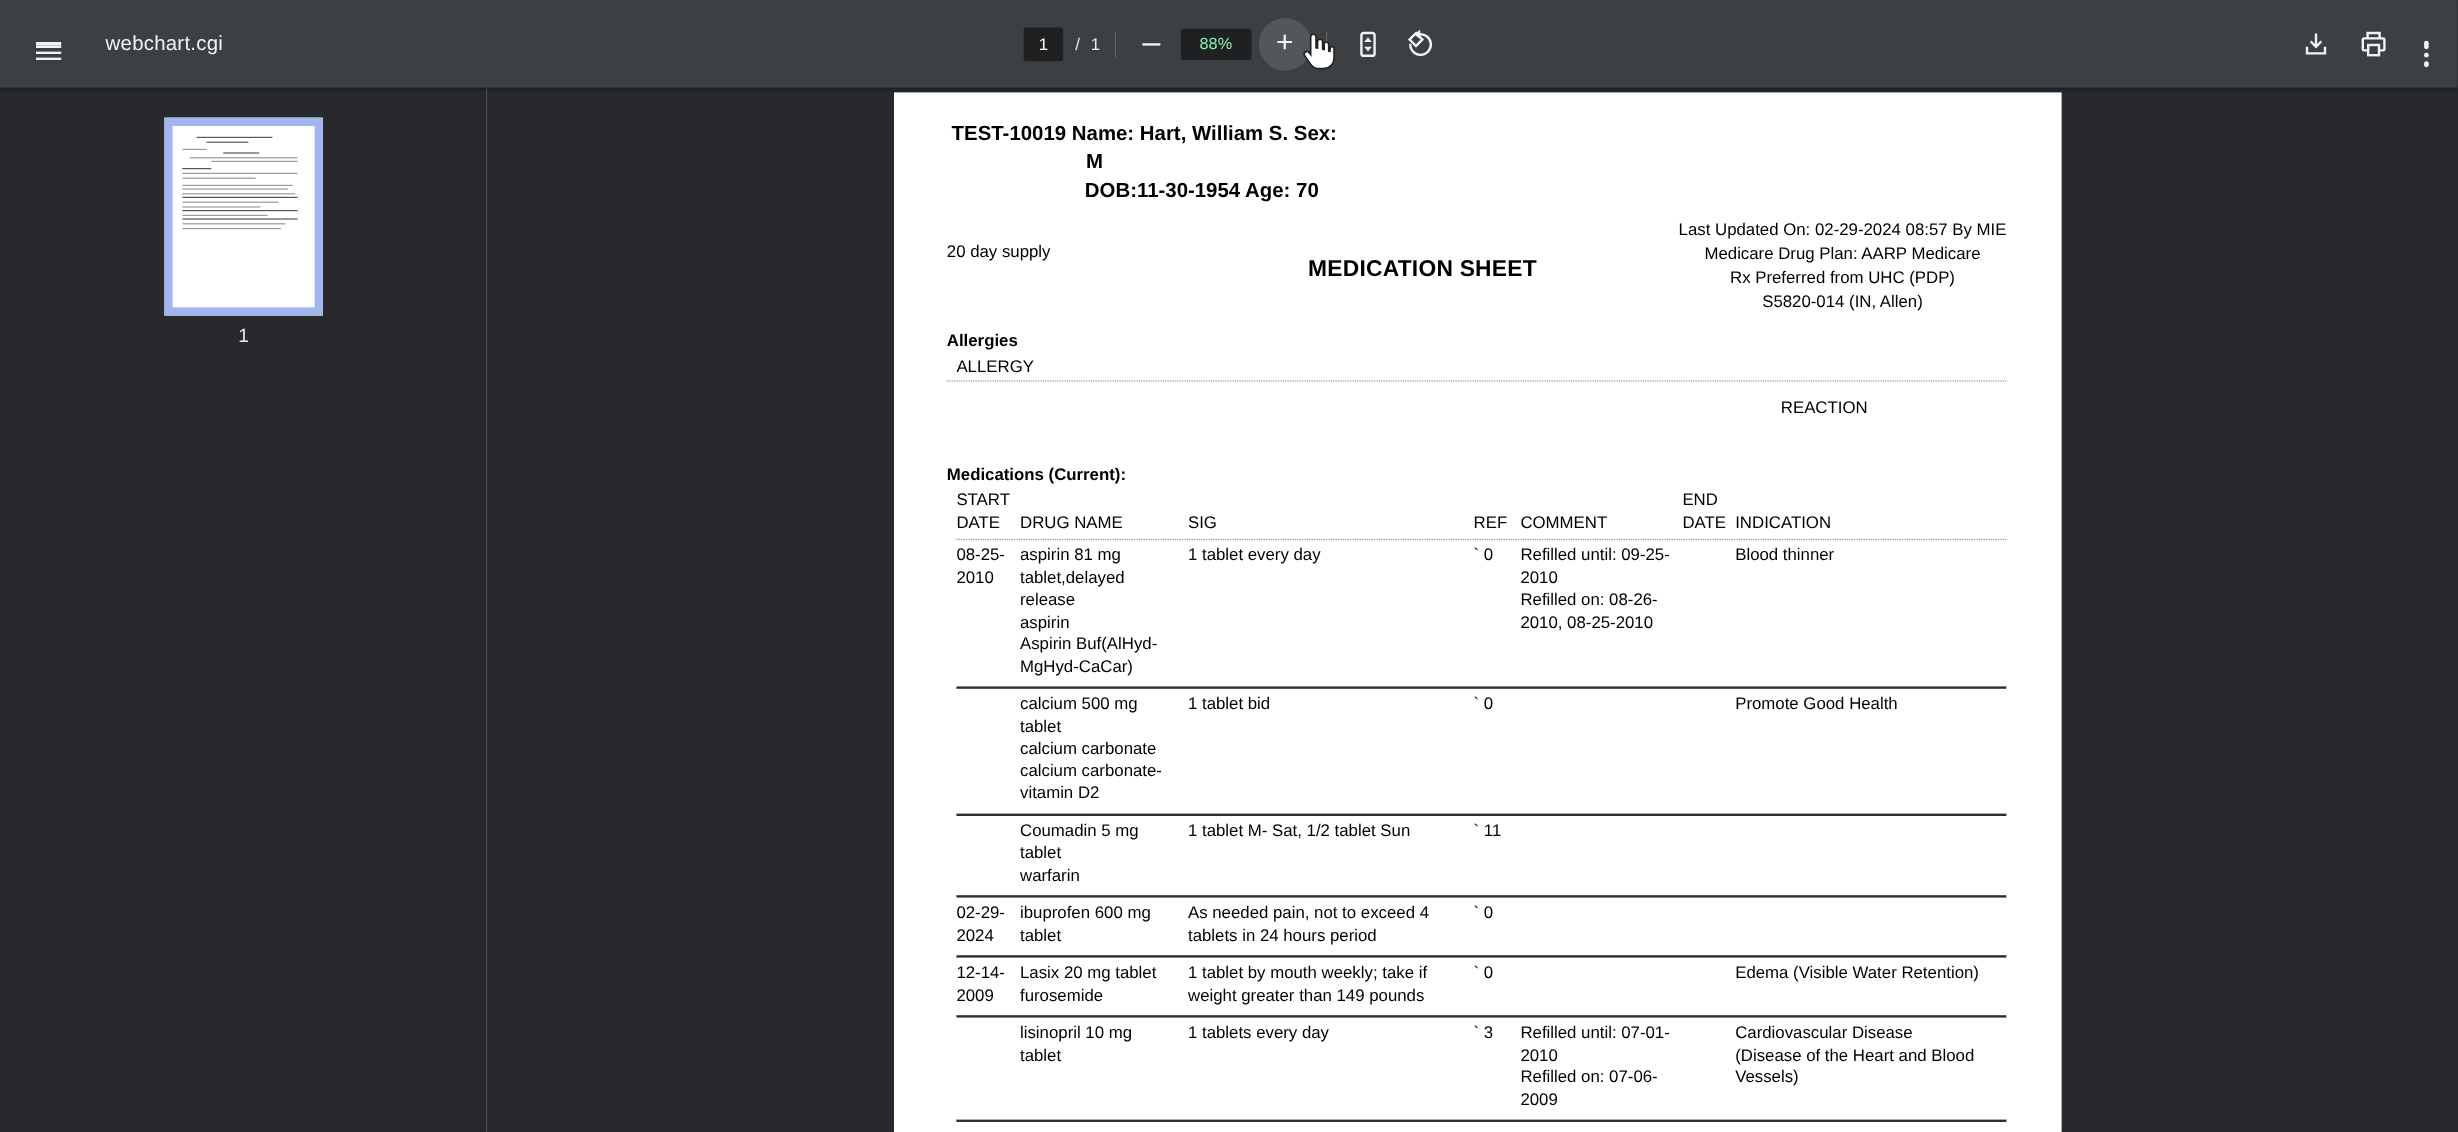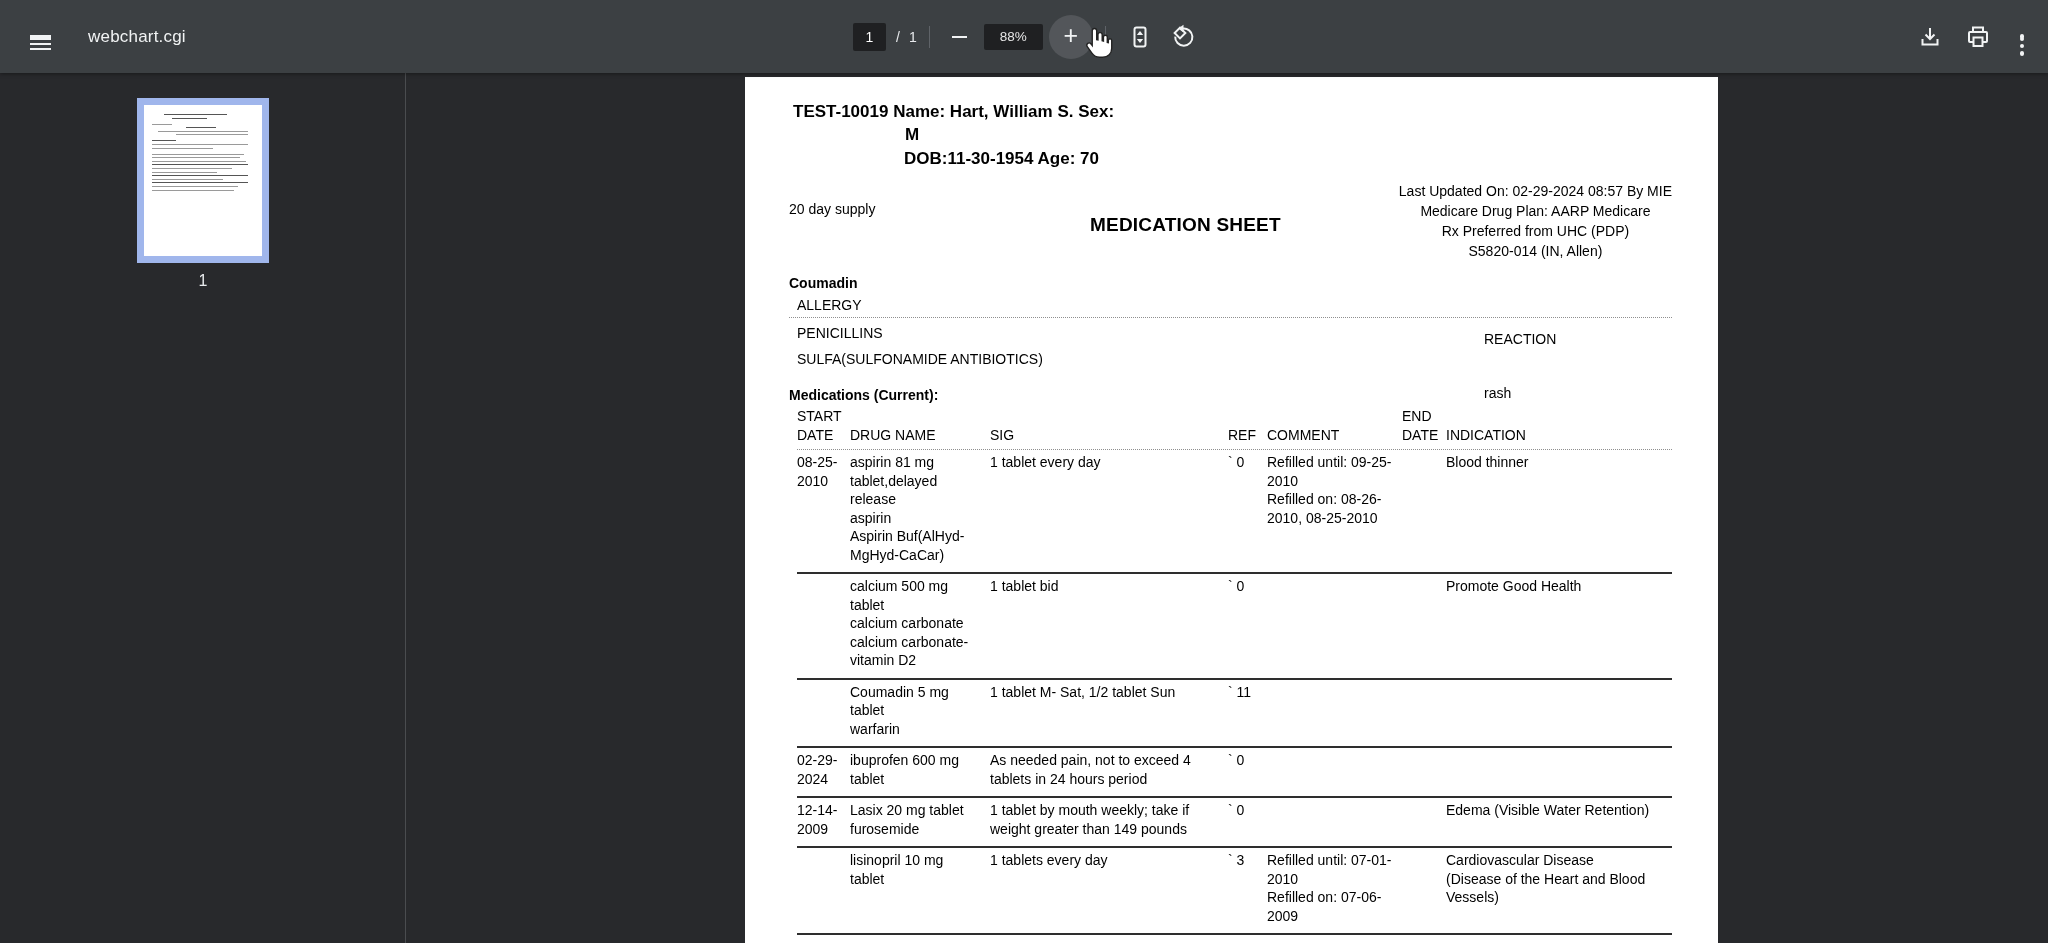--- a/index.html
+++ b/index.html
@@ -14,21 +14,21 @@
               border:none; background:transparent; cursor:pointer; border-radius:50%; position:relative; }
   .hamburger span { display:block; width:21px; height:2.5px; background:#f1f3f4; margin:2.5px 0; }
   .tb-title { color:#f1f3f4; font-size:17px; font-weight:500; margin-left:26px; letter-spacing:.2px; }
 
   .tb-center { position:absolute; left:853px; top:0; height:73px; display:flex; align-items:center; color:#e8eaed; }
   .page-box { width:33px; height:28px; background:#1f2022; border-radius:2px; color:#fff;
               font-size:14px; display:flex; align-items:center; justify-content:center; }
   .page-sep { font-size:14px; margin:0 9px 0 10px; color:#e8eaed; }
   .page-total { font-size:14px; color:#e8eaed; }
   .v-sep { width:1px; height:22px; background:#5f6368; margin:0 12px; }
-  .zoom-box { width:59px; height:26px; background:#1f2022; border-radius:2px; color:#e5e5e5;
+  .zoom-box { width:59px; height:26px; background:#1f2022; border-radius:2px; color:#86efac;
               font-size:13.5px; display:flex; align-items:center; justify-content:center; margin:0 6px; }
   .minus-bar { width:15px; height:2px; background:#f1f3f4; }
   .plus-btn { background:#53565a; border-radius:50%; }
   .plus-glyph { color:#f1f3f4; font-size:25px; font-weight:300; line-height:1; margin-top:-2px; }
 
   .tb-right { position:absolute; right:8px; top:0; height:73px; display:flex; align-items:center; gap:4px; }
   .dots span { display:block; width:4.5px; height:4.5px; border-radius:50%; background:#f1f3f4; margin:2.6px 0; }
 
   svg.tbi { stroke:#f1f3f4; fill:none; stroke-width:2; }
 
@@ -190,39 +190,26 @@
     <div class="abs meta">
       <div>Last Updated On: 02-29-2024 08:57 By MIE</div>
       <div>Medicare Drug Plan: AARP Medicare</div>
       <div>Rx Preferred from UHC (PDP)</div>
       <div>S5820-014 (IN, Allen)</div>
     </div>
 
     <div class="abs supply">20 day supply</div>
     <div class="abs doc-title">MEDICATION SHEET</div>
 
-    <div class="abs allergy-head">Coumadin</div>
+    <div class="abs allergy-head">Allergies</div>
     <div class="abs allergy-cols">
       <span class="pad8">ALLERGY</span>
       <span class="rx">REACTION</span>
     </div>
     <div class="abs dotline"></div>
-    <div class="abs allergy-rows">
-
-        <div class="allergy-row">
-          <span class="pad8">PENICILLINS</span>
-          <span class="rx"></span>
-        </div>
-
-        <div class="allergy-row">
-          <span class="pad8">SULFA(SULFONAMIDE ANTIBIOTICS)</span>
-          <span class="rx">rash</span>
-        </div>
-
-    </div>
 
     <div class="abs meds-head">Medications (Current):</div>
     <div class="abs medtable">
       <div class="trow">
         <div class="c-start">START</div>
         <div class="c-drug"></div>
           <div class="c-sig"></div>
           <div class="c-ref"></div>
           <div class="c-com"></div>
         <div class="c-end">END</div>

